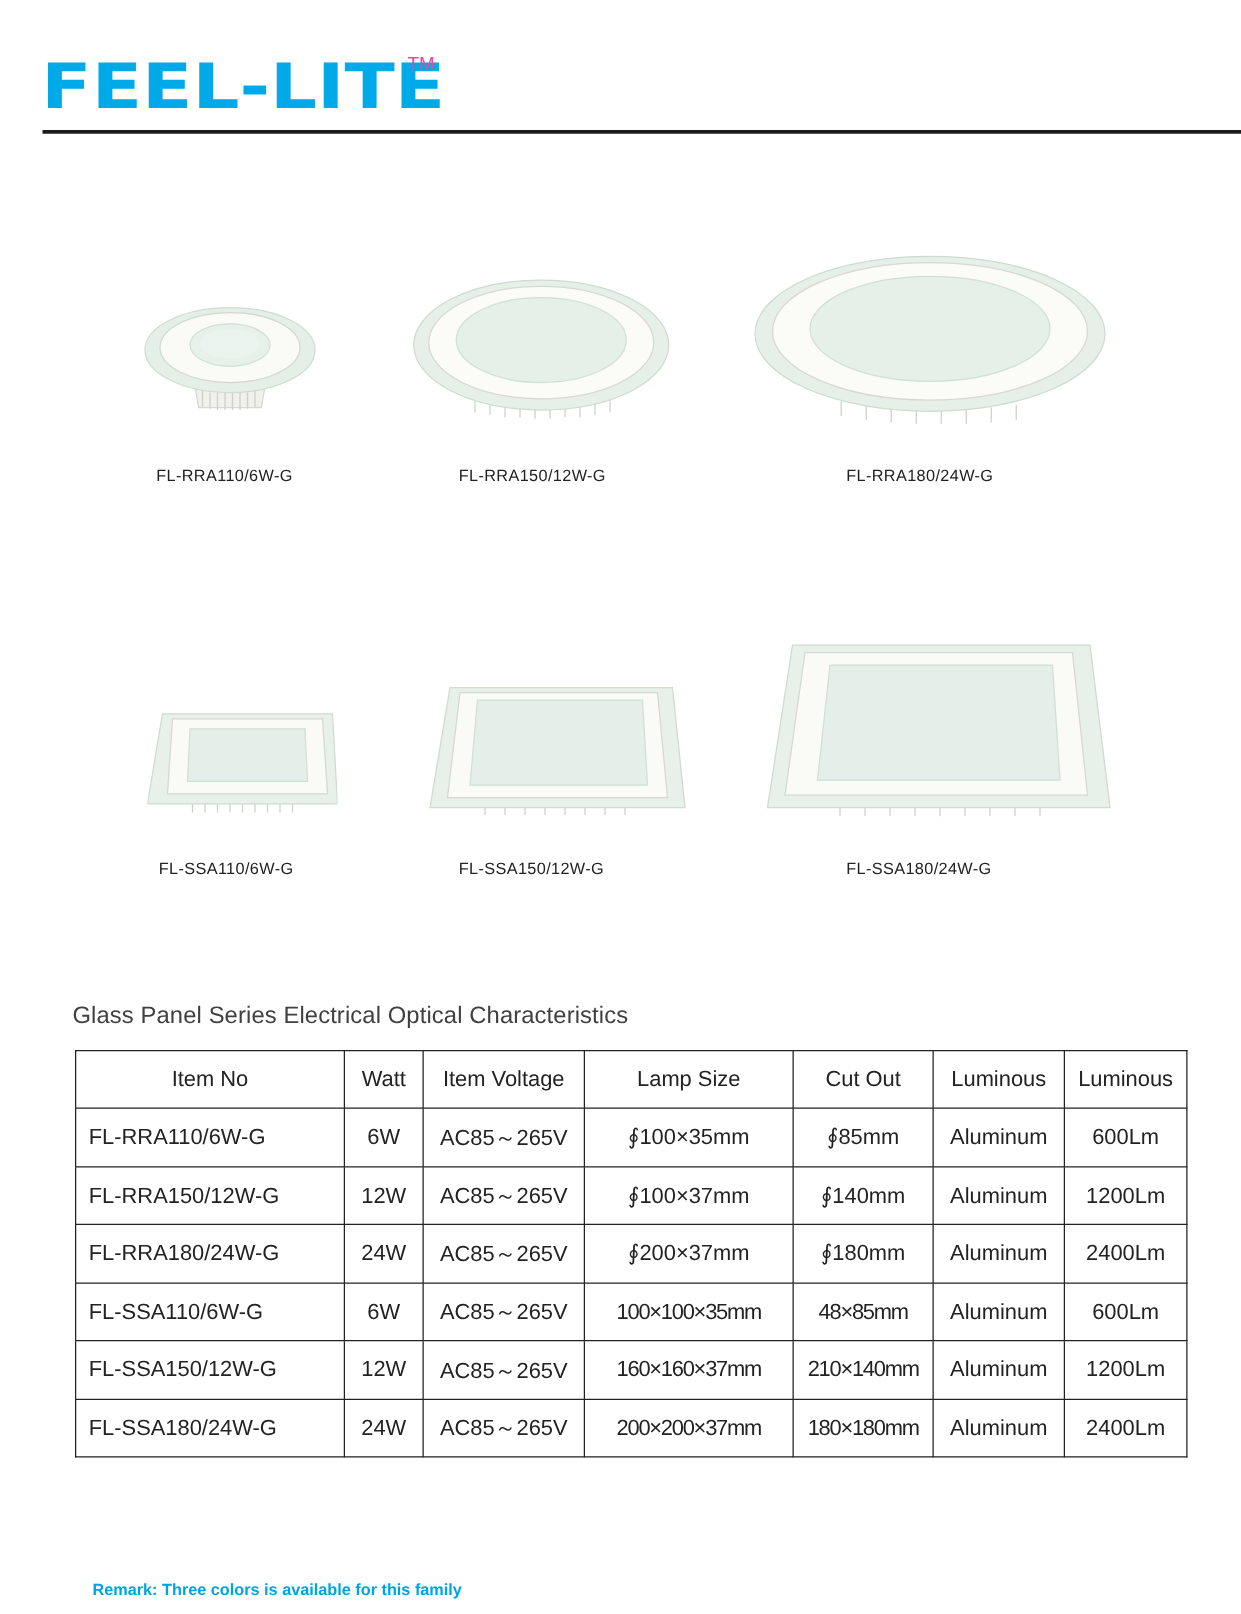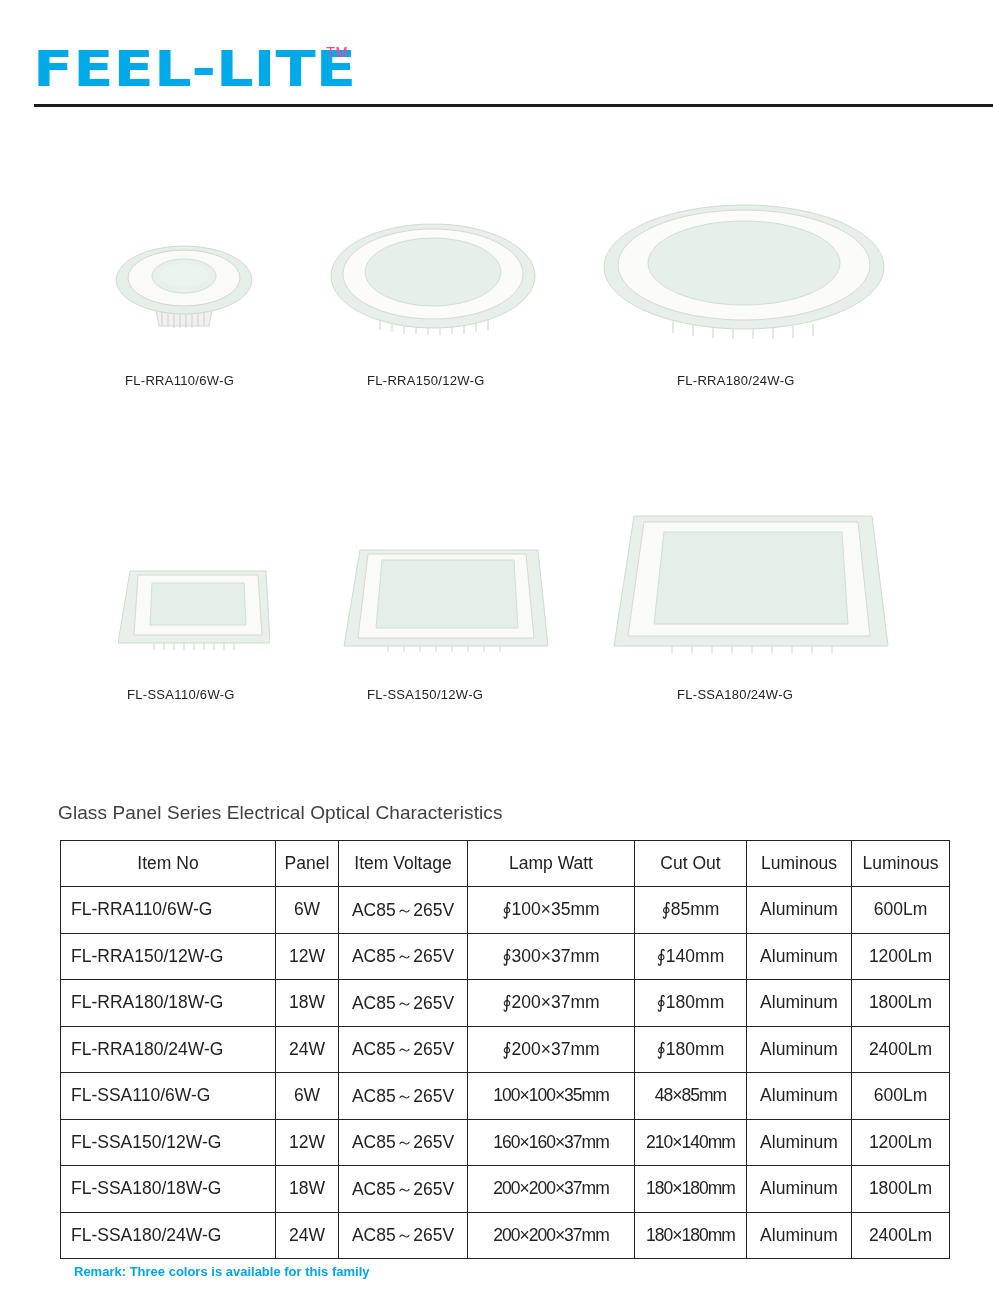--- a/index.html
+++ b/index.html
@@ -190,63 +190,54 @@
   </svg>
 </div>
 <div class="product-label" style="left:677px; top:687px;">FL-SSA180/24W-G</div>
 
 <div class="section-title">Glass Panel Series Electrical Optical Characteristics</div>
 
 <table class="specs">
   <thead>
     <tr>
       <th class="col-item">Item No</th>
-      <th class="col-watt">Panel</th>
+      <th class="col-watt">Watt</th>
       <th class="col-volt">Item Voltage</th>
-      <th class="col-size">Lamp Watt</th>
+      <th class="col-size">Lamp Size</th>
       <th class="col-cut">Cut Out</th>
       <th class="col-mat">Luminous</th>
       <th class="col-lum">Luminous</th>
     </tr>
   </thead>
   <tbody>
     <tr>
       <td class="col-item">FL-RRA110/6W-G</td>
       <td>6W</td>
       <td>AC85～265V</td>
       <td>∮100×35mm</td>
       <td>∮85mm</td>
       <td>Aluminum</td>
       <td>600Lm</td>
     </tr>
     <tr>
       <td class="col-item">FL-RRA150/12W-G</td>
       <td>12W</td>
       <td>AC85～265V</td>
-      <td>∮300×37mm</td>
+      <td>∮100×37mm</td>
       <td>∮140mm</td>
       <td>Aluminum</td>
       <td>1200Lm</td>
     </tr>
     <tr>
-      <td class="col-item">FL-RRA180/18W-G</td>
-      <td>18W</td>
+      <td class="col-item">FL-RRA180/24W-G</td>
+      <td>24W</td>
       <td>AC85～265V</td>
       <td>∮200×37mm</td>
       <td>∮180mm</td>
       <td>Aluminum</td>
-      <td>1800Lm</td>
-    </tr>
-    <tr>
-      <td class="col-item">FL-RRA180/24W-G</td>
-      <td>24W</td>
-      <td>AC85～265V</td>
-      <td>∮200×37mm</td>
-      <td>∮180mm</td>
-      <td>Aluminum</td>
       <td>2400Lm</td>
     </tr>
     <tr>
       <td class="col-item">FL-SSA110/6W-G</td>
       <td>6W</td>
       <td>AC85～265V</td>
       <td class="tight">100×100×35mm</td>
       <td class="tight">48×85mm</td>
       <td>Aluminum</td>
       <td>600Lm</td>
@@ -254,33 +245,24 @@
     <tr>
       <td class="col-item">FL-SSA150/12W-G</td>
       <td>12W</td>
       <td>AC85～265V</td>
       <td class="tight">160×160×37mm</td>
       <td class="tight">210×140mm</td>
       <td>Aluminum</td>
       <td>1200Lm</td>
     </tr>
     <tr>
-      <td class="col-item">FL-SSA180/18W-G</td>
-      <td>18W</td>
+      <td class="col-item">FL-SSA180/24W-G</td>
+      <td>24W</td>
       <td>AC85～265V</td>
       <td class="tight">200×200×37mm</td>
       <td class="tight">180×180mm</td>
       <td>Aluminum</td>
-      <td>1800Lm</td>
-    </tr>
-    <tr>
-      <td class="col-item">FL-SSA180/24W-G</td>
-      <td>24W</td>
-      <td>AC85～265V</td>
-      <td class="tight">200×200×37mm</td>
-      <td class="tight">180×180mm</td>
-      <td>Aluminum</td>
       <td>2400Lm</td>
     </tr>
   </tbody>
 </table>
 
 <div class="remark">Remark: Three colors is available for this family</div>
 
 </body></html>

